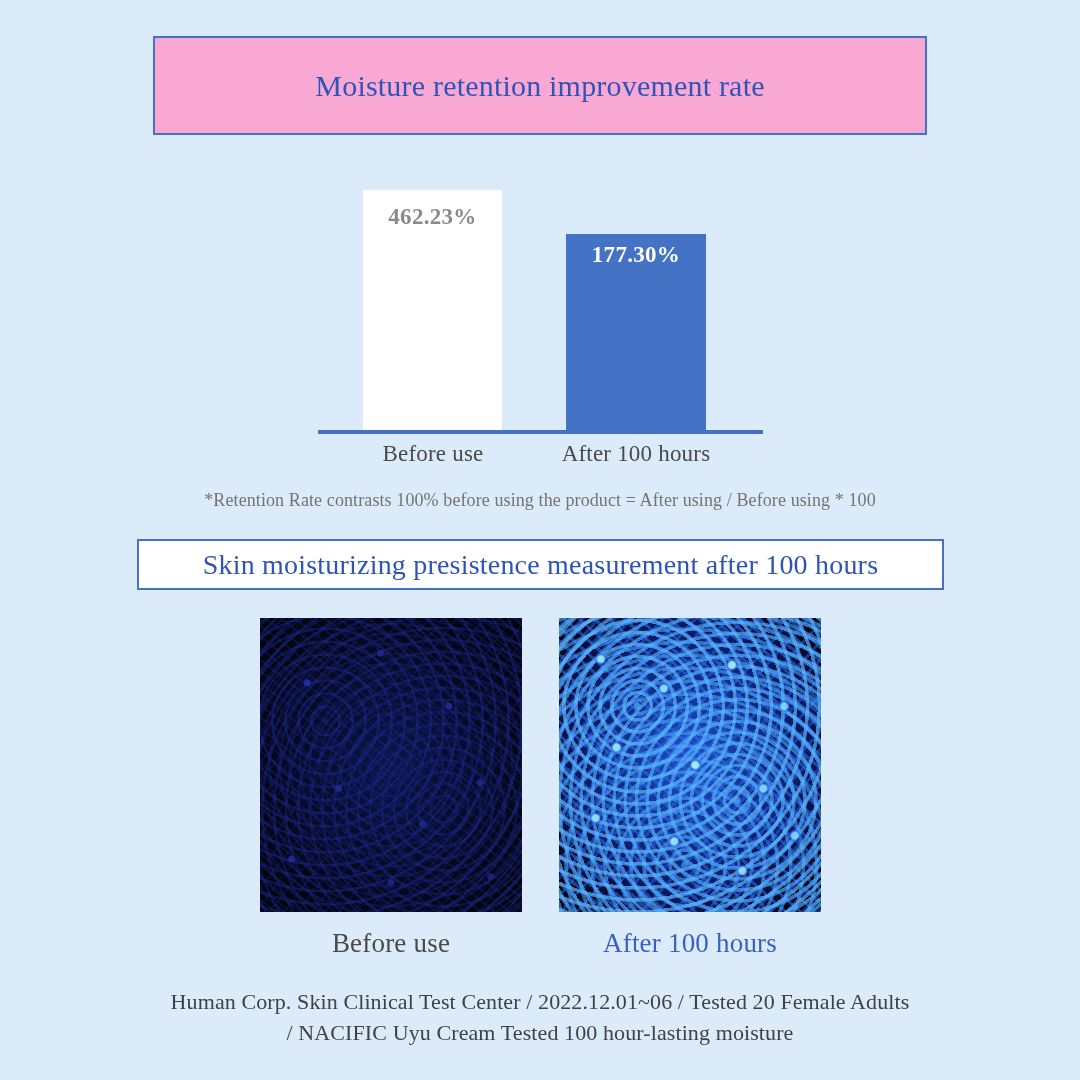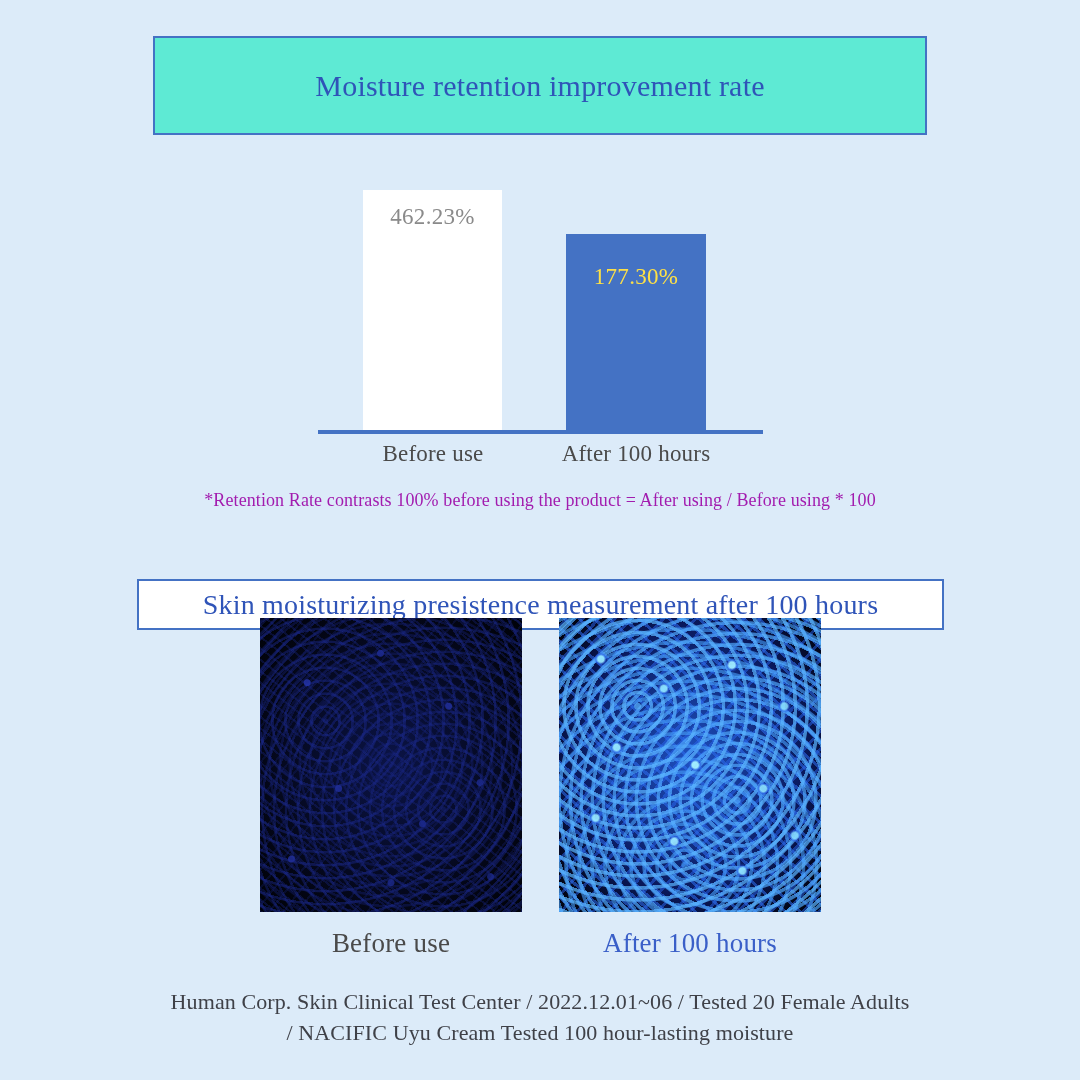--- a/index.html
+++ b/index.html
@@ -15,21 +15,21 @@
     position: relative;
   }
 
   
   #title-box {
     position: absolute;
     left: 153px;
     top: 36px;
     width: 774px;
     height: 99px;
-    background: #5eead4;
+    background: #f9a8d4;
     border: 2px solid #4472c4;
     box-sizing: border-box;
     display: flex;
     flex-direction: column;
     align-items: center;
     justify-content: center;
   }
   #title-box .tline {
     color: #2f54b8;
     font-size: 30px;
@@ -42,20 +42,21 @@
   #chart {
     position: absolute;
     left: 300px;
     top: 175px;
     width: 480px;
     height: 300px;
   }
   .bar {
     position: absolute;
     box-sizing: border-box;
+    font-weight: bold;
   }
   #bar-before {
     left: 63px;
     top: 15px;
     width: 139px;
     height: 243px;
     background: #ffffff;
   }
   #bar-after {
     left: 266px;
@@ -71,22 +72,22 @@
     text-align: center;
     font-size: 23px;
     letter-spacing: 0.3px;
     white-space: nowrap;
   }
   #bar-before .bar-value {
     top: 14px;
     color: #8a8a8a;
   }
   #bar-after .bar-value {
-    top: 30px;
-    color: #fde047;
+    top: 8px;
+    color: #ffffff;
   }
   #axis-line {
     position: absolute;
     left: 18px;
     top: 255px;
     width: 445px;
     height: 4px;
     background: #4472c4;
   }
   .cat-label {
@@ -102,39 +103,38 @@
   #cat-after  { left: 236px; width: 200px; }
 
   
   #footnote {
     position: absolute;
     left: 0;
     top: 490px;
     width: 1080px;
     text-align: center;
     font-size: 18px;
-    color: #a21caf;
+    color: #737373;
     letter-spacing: 0.1px;
     white-space: nowrap;
   }
 
   
   #section-box {
     position: absolute;
     left: 137px;
     top: 539px;
     width: 807px;
     height: 51px;
     background: #ffffff;
     border: 2px solid #4472c4;
     box-sizing: border-box;
     display: flex;
     align-items: center;
     justify-content: center;
-    margin-top: 40px;
   }
   #section-box .sline {
     color: #2f54b8;
     font-size: 28px;
     letter-spacing: 0.2px;
     white-space: nowrap;
   }
 
   
   .micro {

